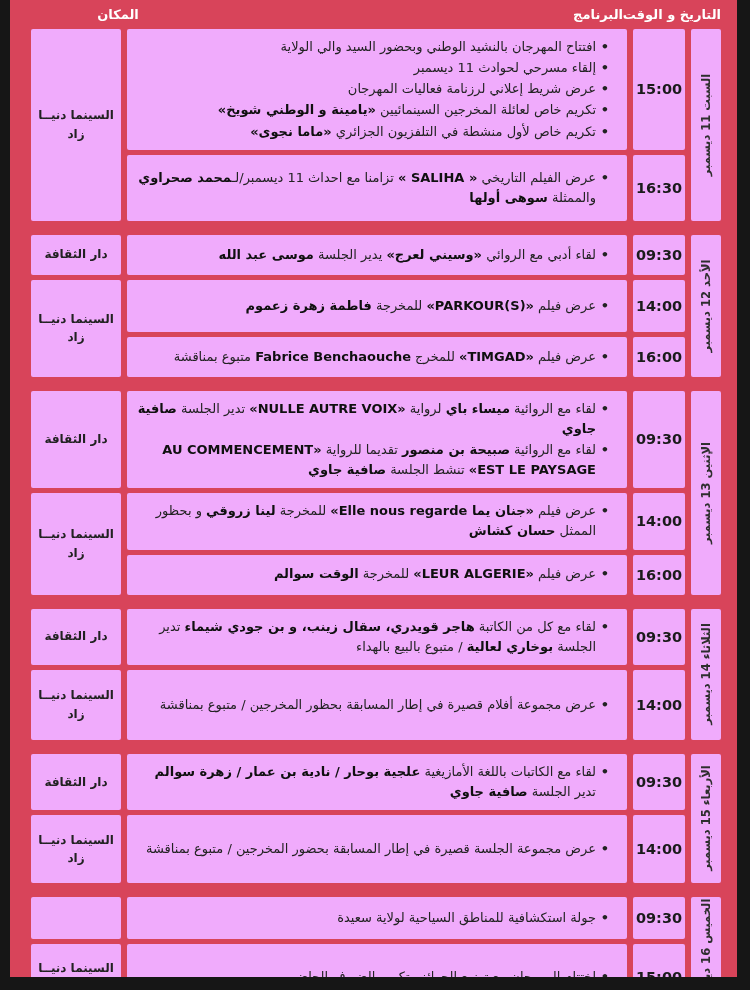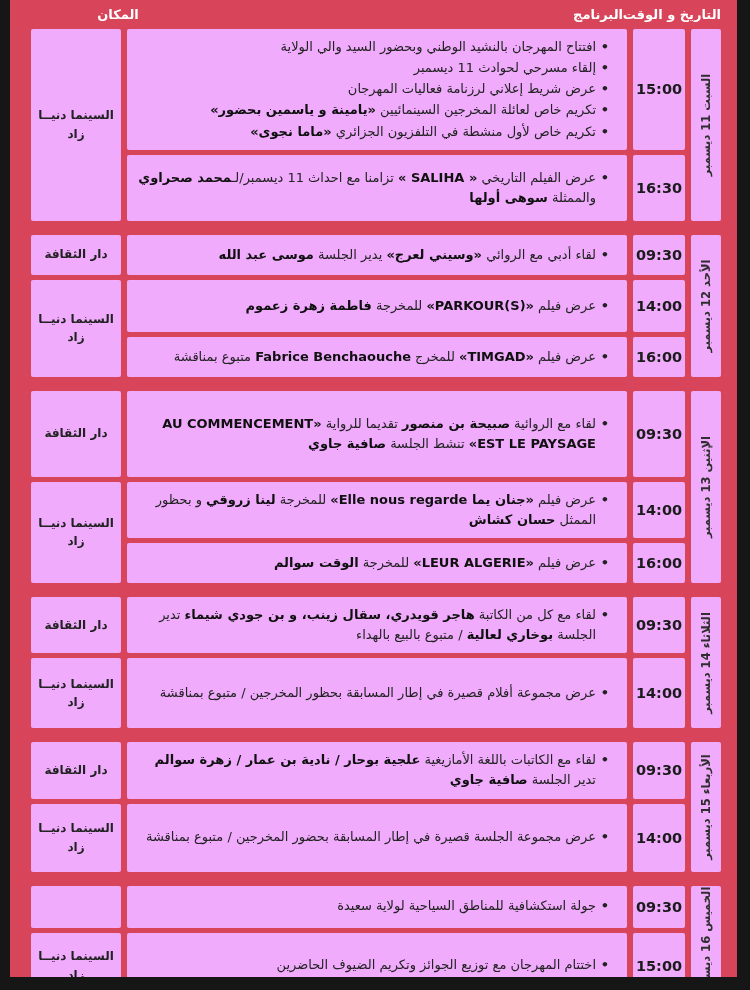--- a/index.html
+++ b/index.html
@@ -46,21 +46,21 @@
   <div class="day">
     <div class="cell c-date" style="grid-row:1/span 2">
       <span class="vtext">السبت 11 ديسمبر</span>
     </div>
     <div class="cell c-time" style="grid-row:1">15:00</div>
     <div class="cell c-prog mh112" style="grid-row:1">
       <ul class="bullets">
         <li><span>افتتاح المهرجان بالنشيد الوطني وبحضور السيد والي الولاية</span></li>
         <li><span>إلقاء مسرحي لحوادث 11 ديسمبر</span></li>
         <li><span>عرض شريط إعلاني لرزنامة فعاليات المهرجان</span></li>
-        <li><span>تكريم خاص لعائلة المخرجين السينمائيين </span><b>«يامينة و ياسمين بحضور»</b></li>
+        <li><span>تكريم خاص لعائلة المخرجين السينمائيين </span><b>«يامينة و الوطني شويخ»</b></li>
         <li><span>تكريم خاص لأول منشطة في التلفزيون الجزائري </span><b>«ماما نجوى»</b></li>
       </ul>
     </div>
     <div class="cell c-time" style="grid-row:2">16:30</div>
     <div class="cell c-prog mh66" style="grid-row:2">
       <ul class="bullets">
         <li><span>عرض الفيلم التاريخي </span><b>« SALIHA »</b><span> تزامنا مع احداث 11 ديسمبر/لـ</span><b>محمد صحراوي</b><span> والممثلة </span><b>سوهى أولها</b></li>
       </ul>
     </div>
     <div class="cell c-place" style="grid-row:1/span 2">السينما دنيــا زاد</div>
@@ -92,20 +92,21 @@
     <div class="cell c-place" style="grid-row:2/span 2">السينما دنيــا زاد</div>
   </div>
 
   <div class="day">
     <div class="cell c-date" style="grid-row:1/span 3">
       <span class="vtext">الإثنين 13 ديسمبر</span>
     </div>
     <div class="cell c-time" style="grid-row:1">09:30</div>
     <div class="cell c-prog mh86" style="grid-row:1">
       <ul class="bullets">
+        <li><span>لقاء مع الروائية </span><b>ميساء باي</b><span> لرواية </span><b>«NULLE AUTRE VOIX»</b><span>  تدير الجلسة </span><b>صافية جاوي</b></li>
         <li><span>لقاء مع الروائية </span><b>صبيحة بن منصور</b><span> تقديما للرواية </span><b>«AU COMMENCEMENT EST LE PAYSAGE»</b><span>  تنشط الجلسة </span><b>صافية جاوي</b></li>
       </ul>
     </div>
     <div class="cell c-time" style="grid-row:2">14:00</div>
     <div class="cell c-prog mh46" style="grid-row:2">
       <ul class="bullets">
           <li><span>عرض فيلم </span><b>«جنان يما Elle nous regarde»</b><span>  للمخرجة </span><b>لينا زروقي</b><span> و بحظور الممثل </span><b>حسان كشاش</b></li>
         </ul>
     </div>
     <div class="cell c-time" style="grid-row:3">16:00</div>

